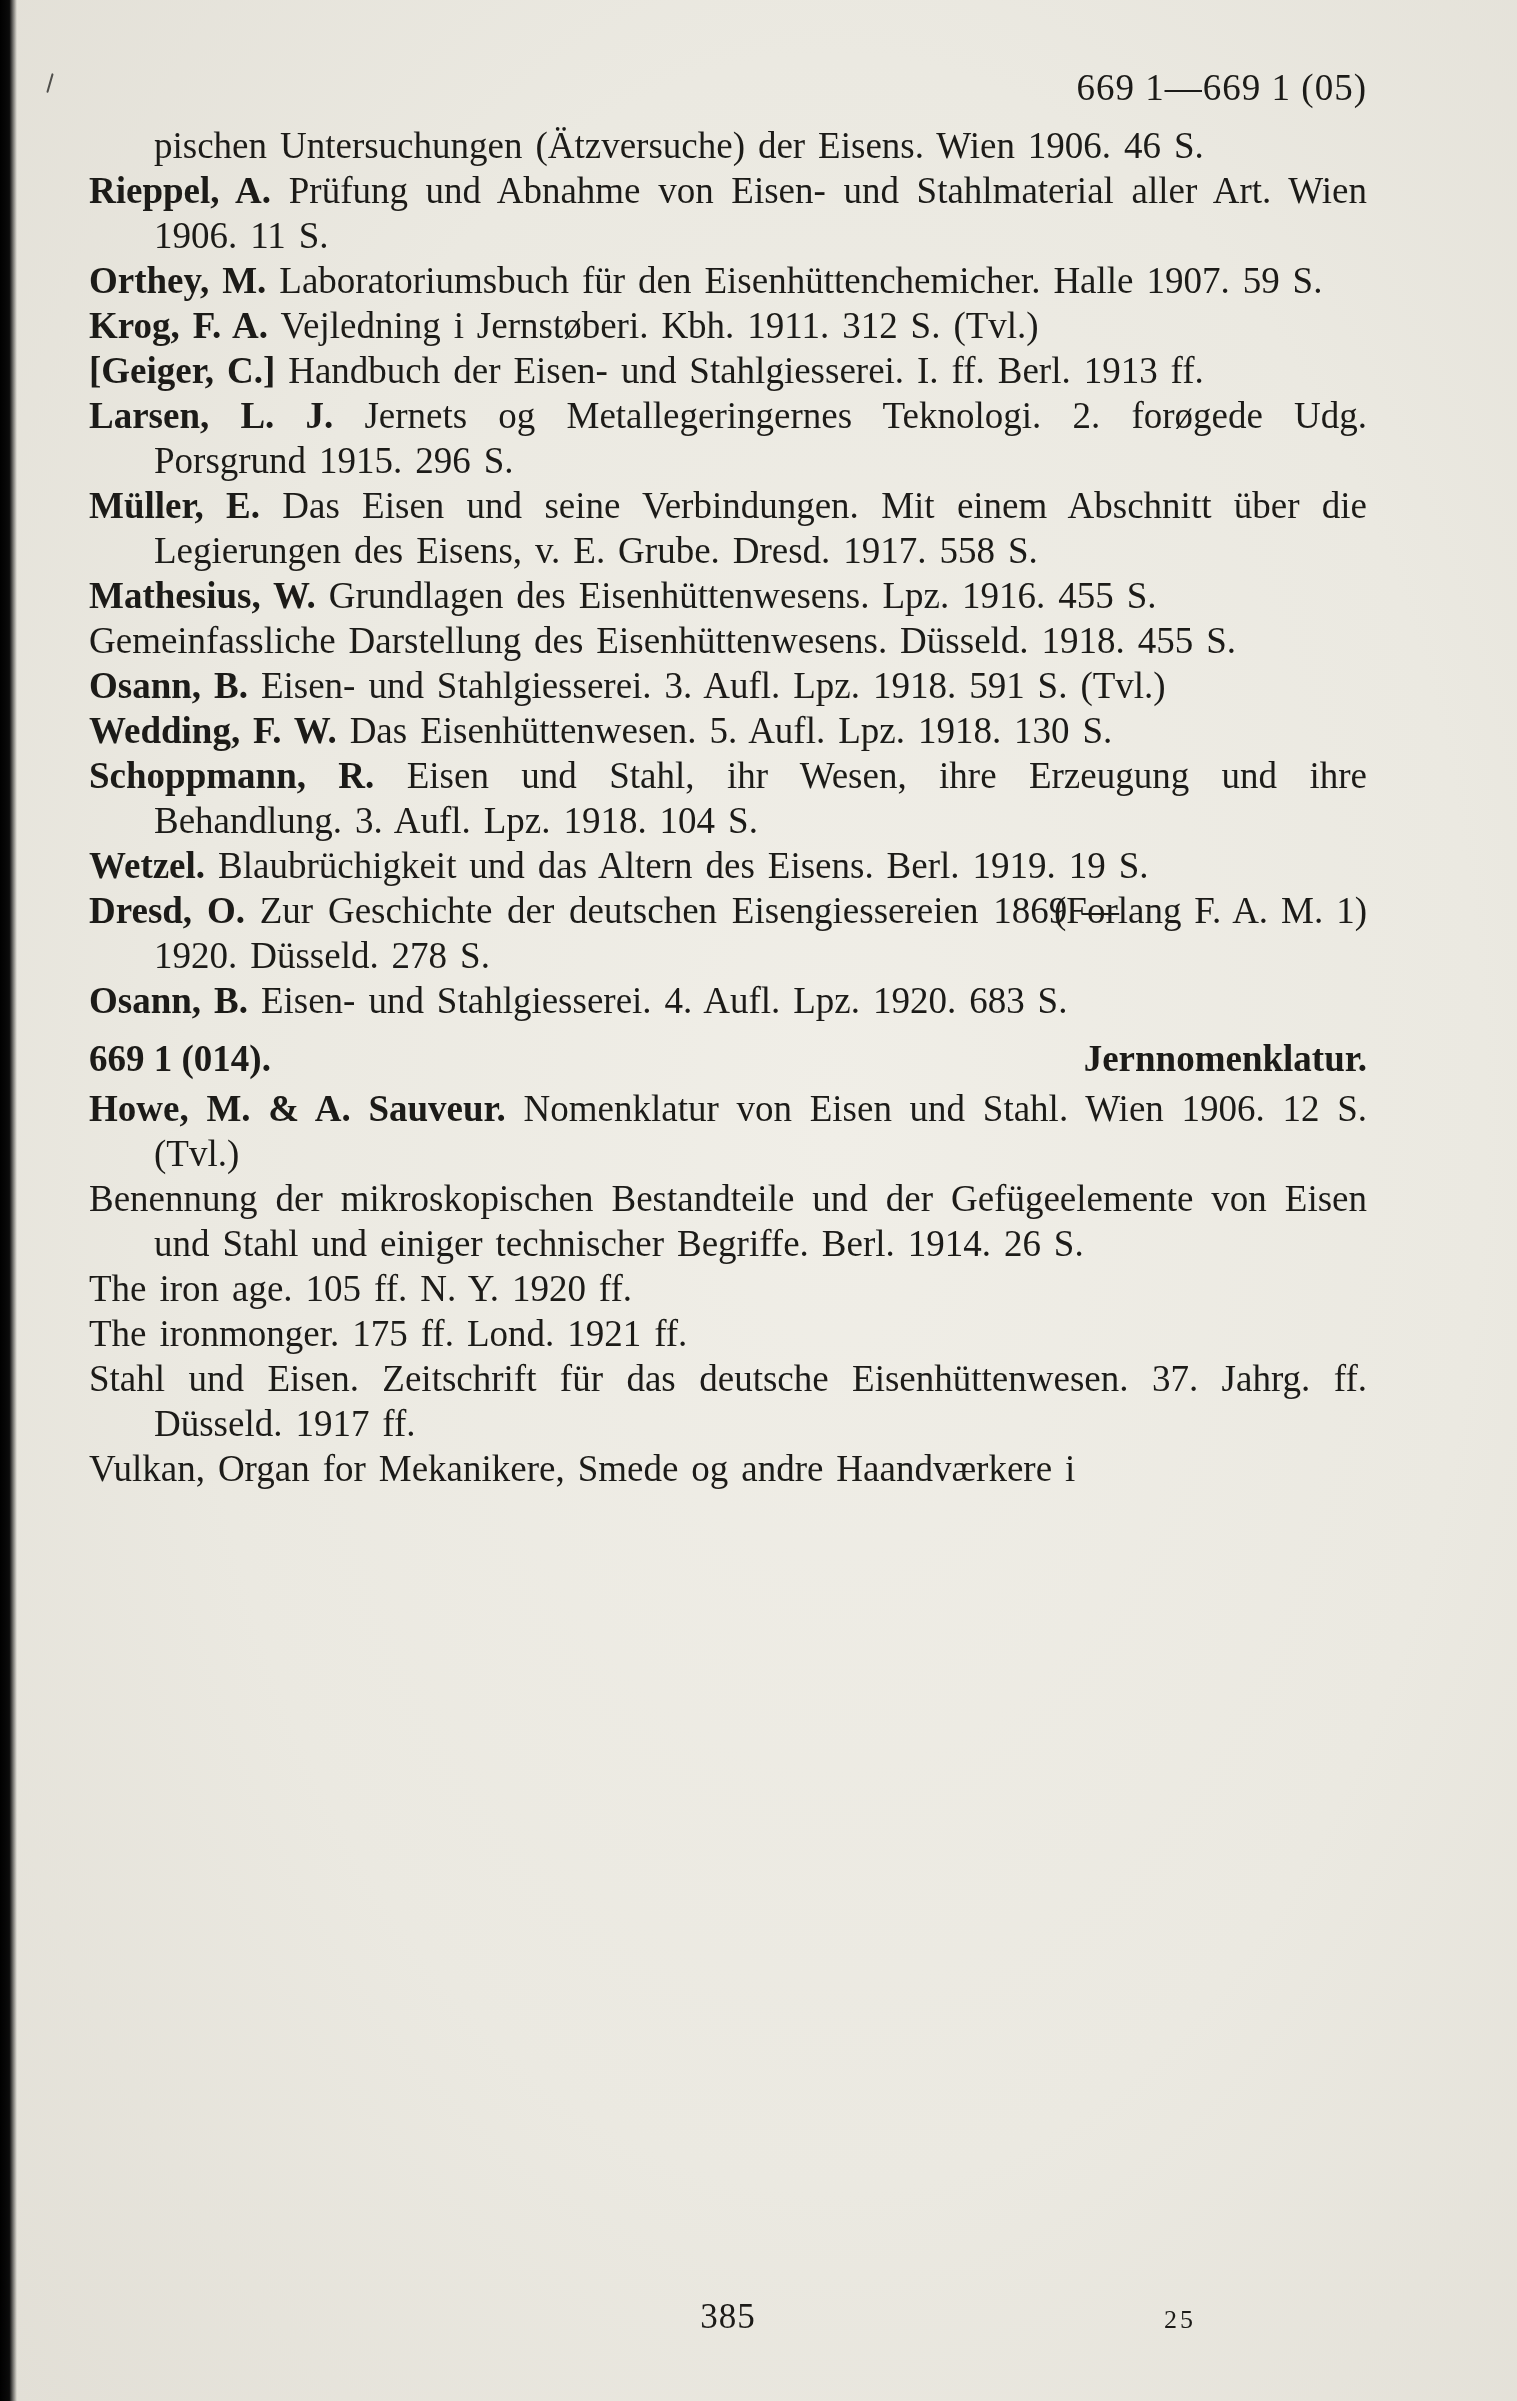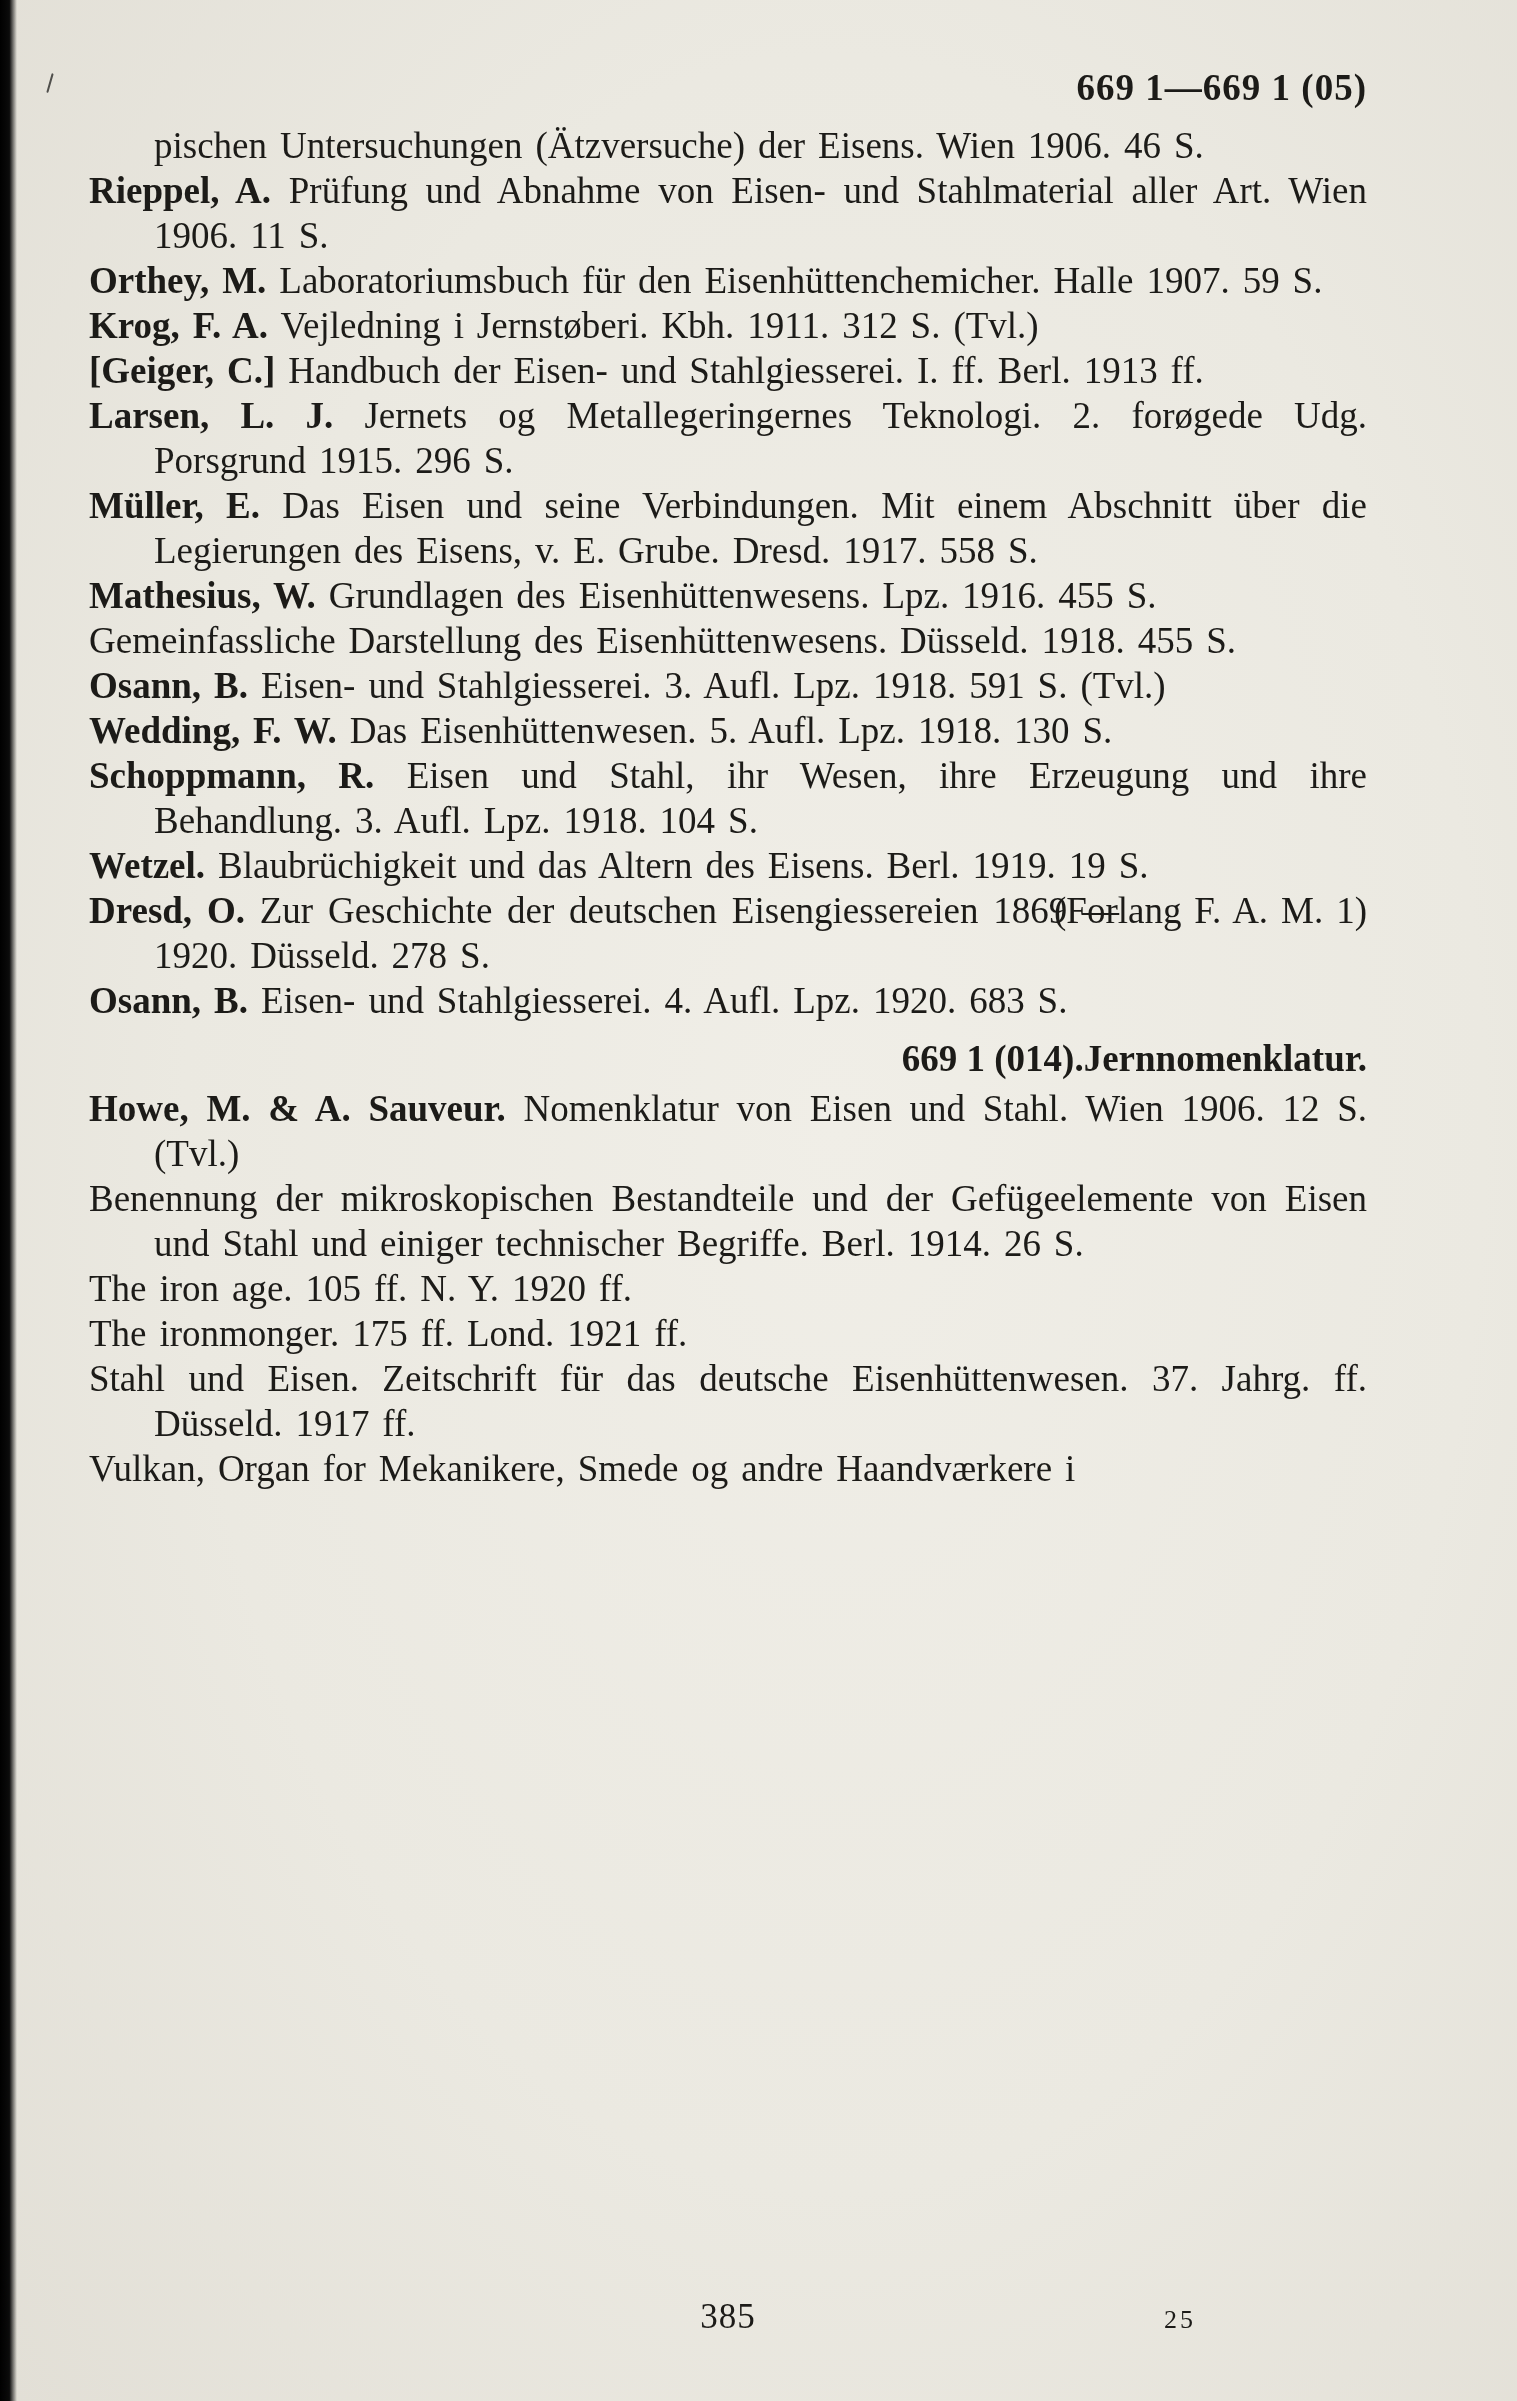--- a/index.html
+++ b/index.html
@@ -31,21 +31,21 @@
     transform: rotate(16deg);
     border-radius: 1px;
     opacity: .8;
   }
   .content {
     position: absolute;
     left: 89px; top: 65px;
     width: 1278px;
   }
   .header {
-    font-weight: bold;
+    font-weight: normal;
     font-size: 37px;
     line-height: 46px;
     text-align: right;
     letter-spacing: 1px;
     margin-bottom: 11.5px;
   }
   .entry {
     font-size: 37px;
     line-height: 45px;
     text-align: justify;
@@ -58,21 +58,21 @@
   .mid { font-weight: normal; }
   .note { float: right; }
   .note-block {
     display: block;
     float: none;
     text-align: right;
     text-indent: 0;
   }
   .section-row {
     display: flex;
-    justify-content: flex-end;
+    justify-content: space-between;
     font-weight: bold;
     font-size: 37px;
     line-height: 45px;
     margin: 13.4px 0 4.8px 0;
   }
   .footer-num {
     position: absolute;
     top: 2297px;
     left: 89px;
     width: 1278px;

